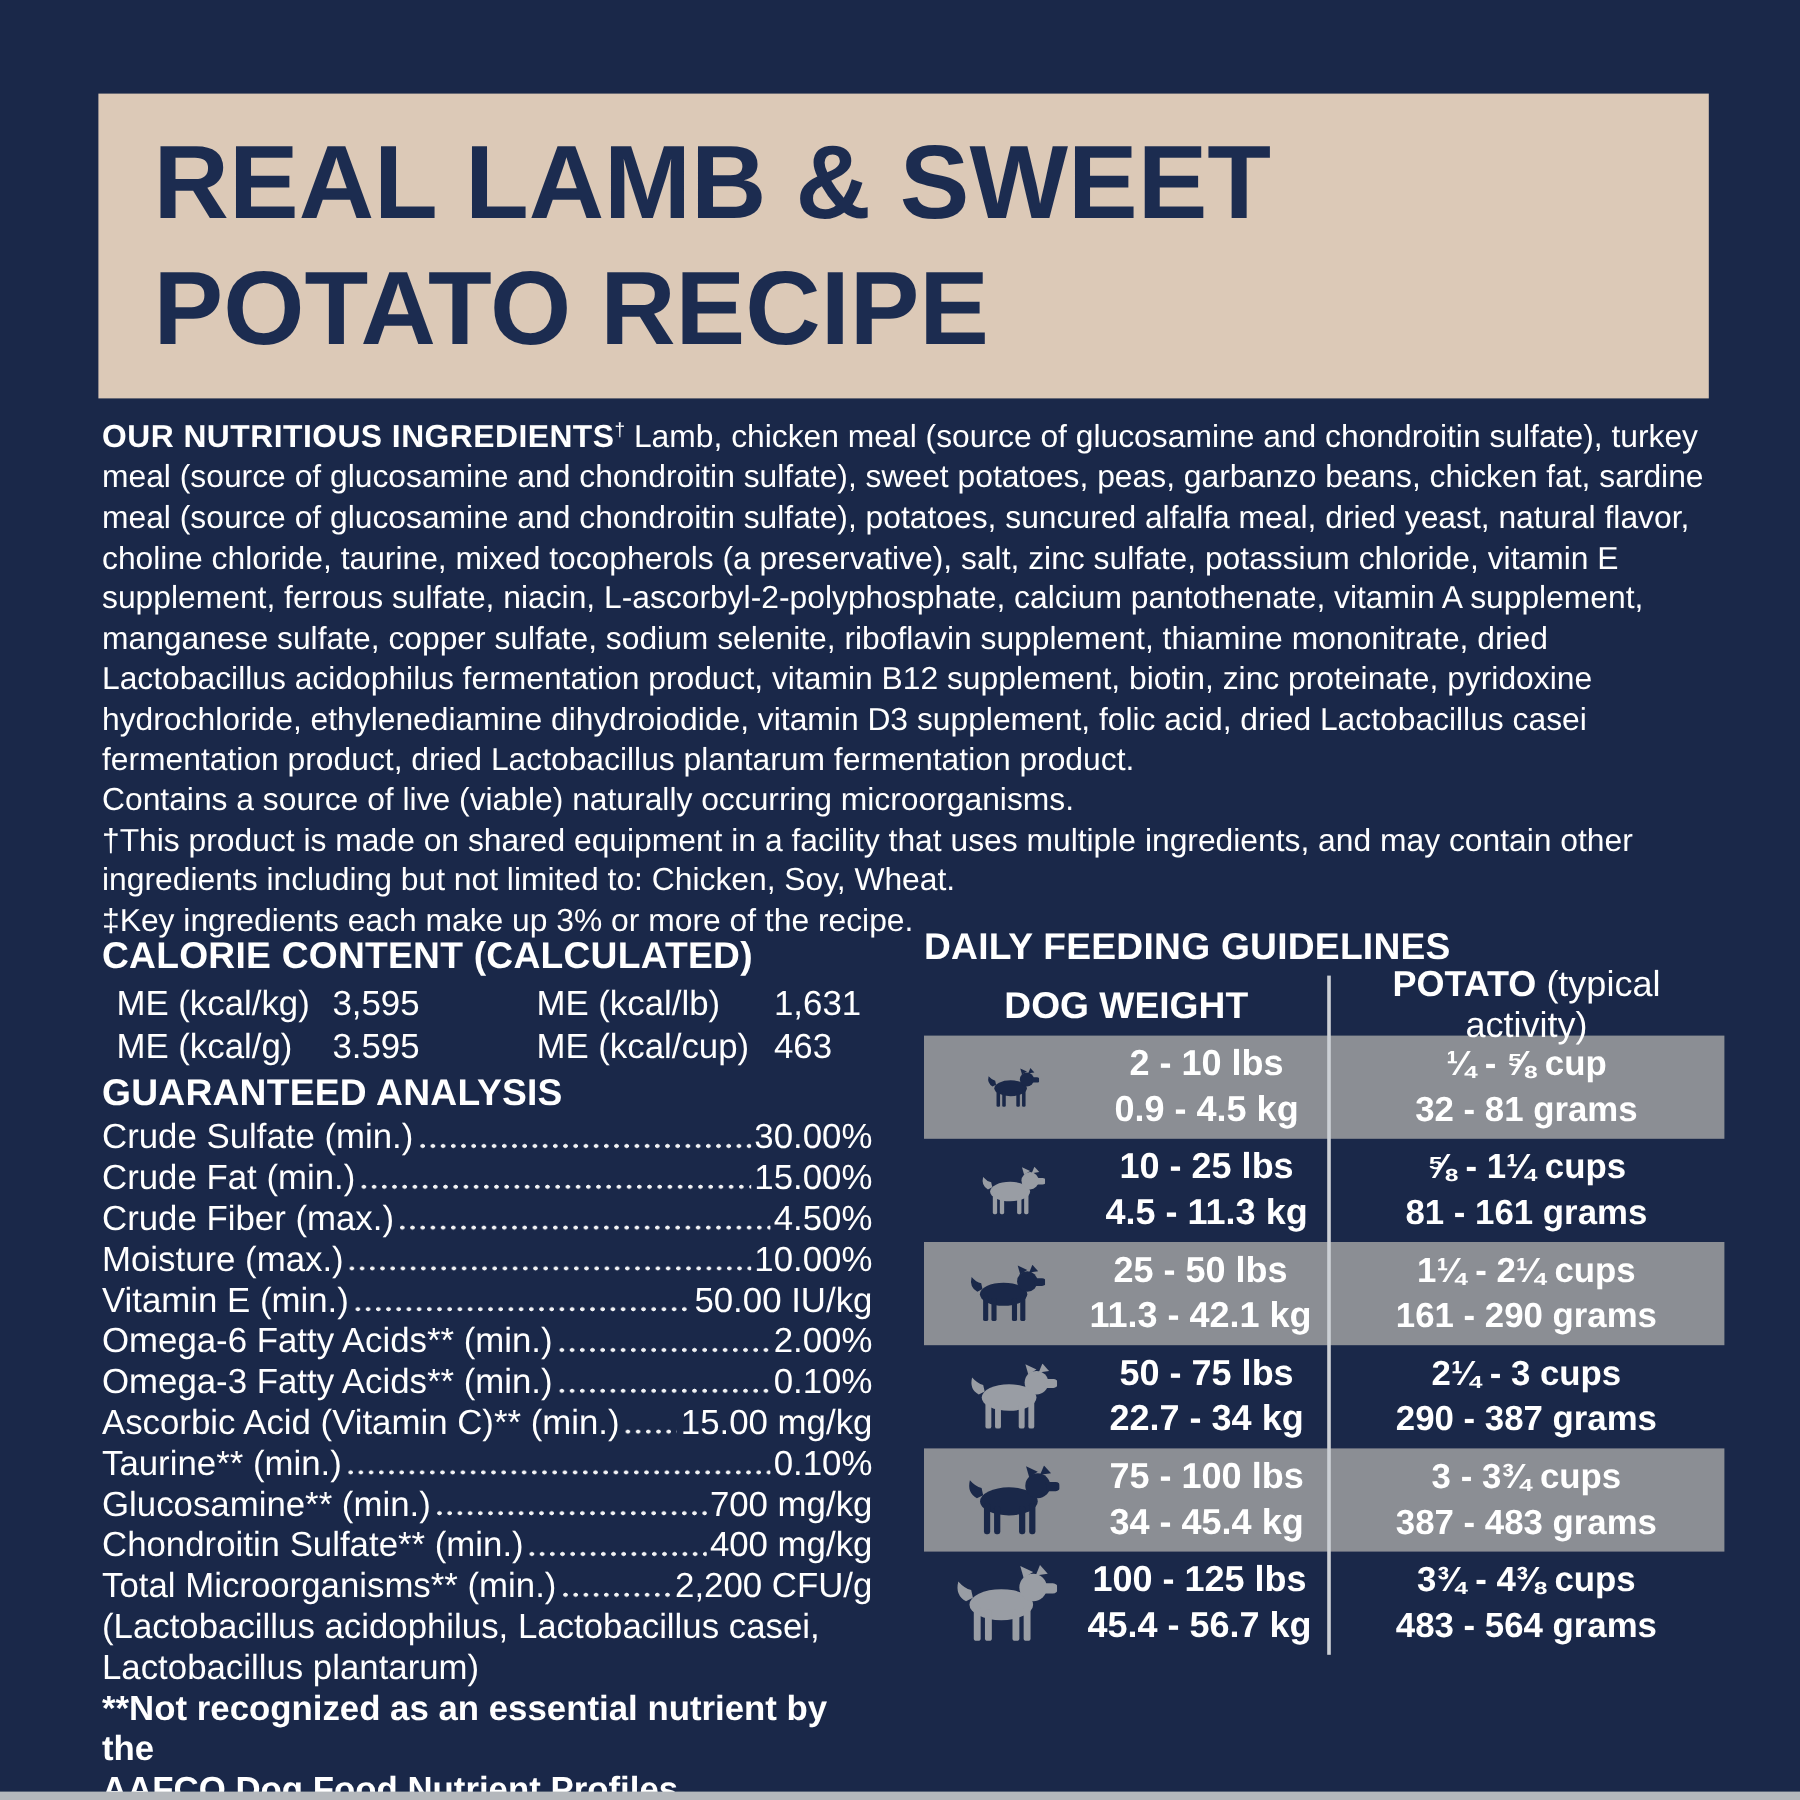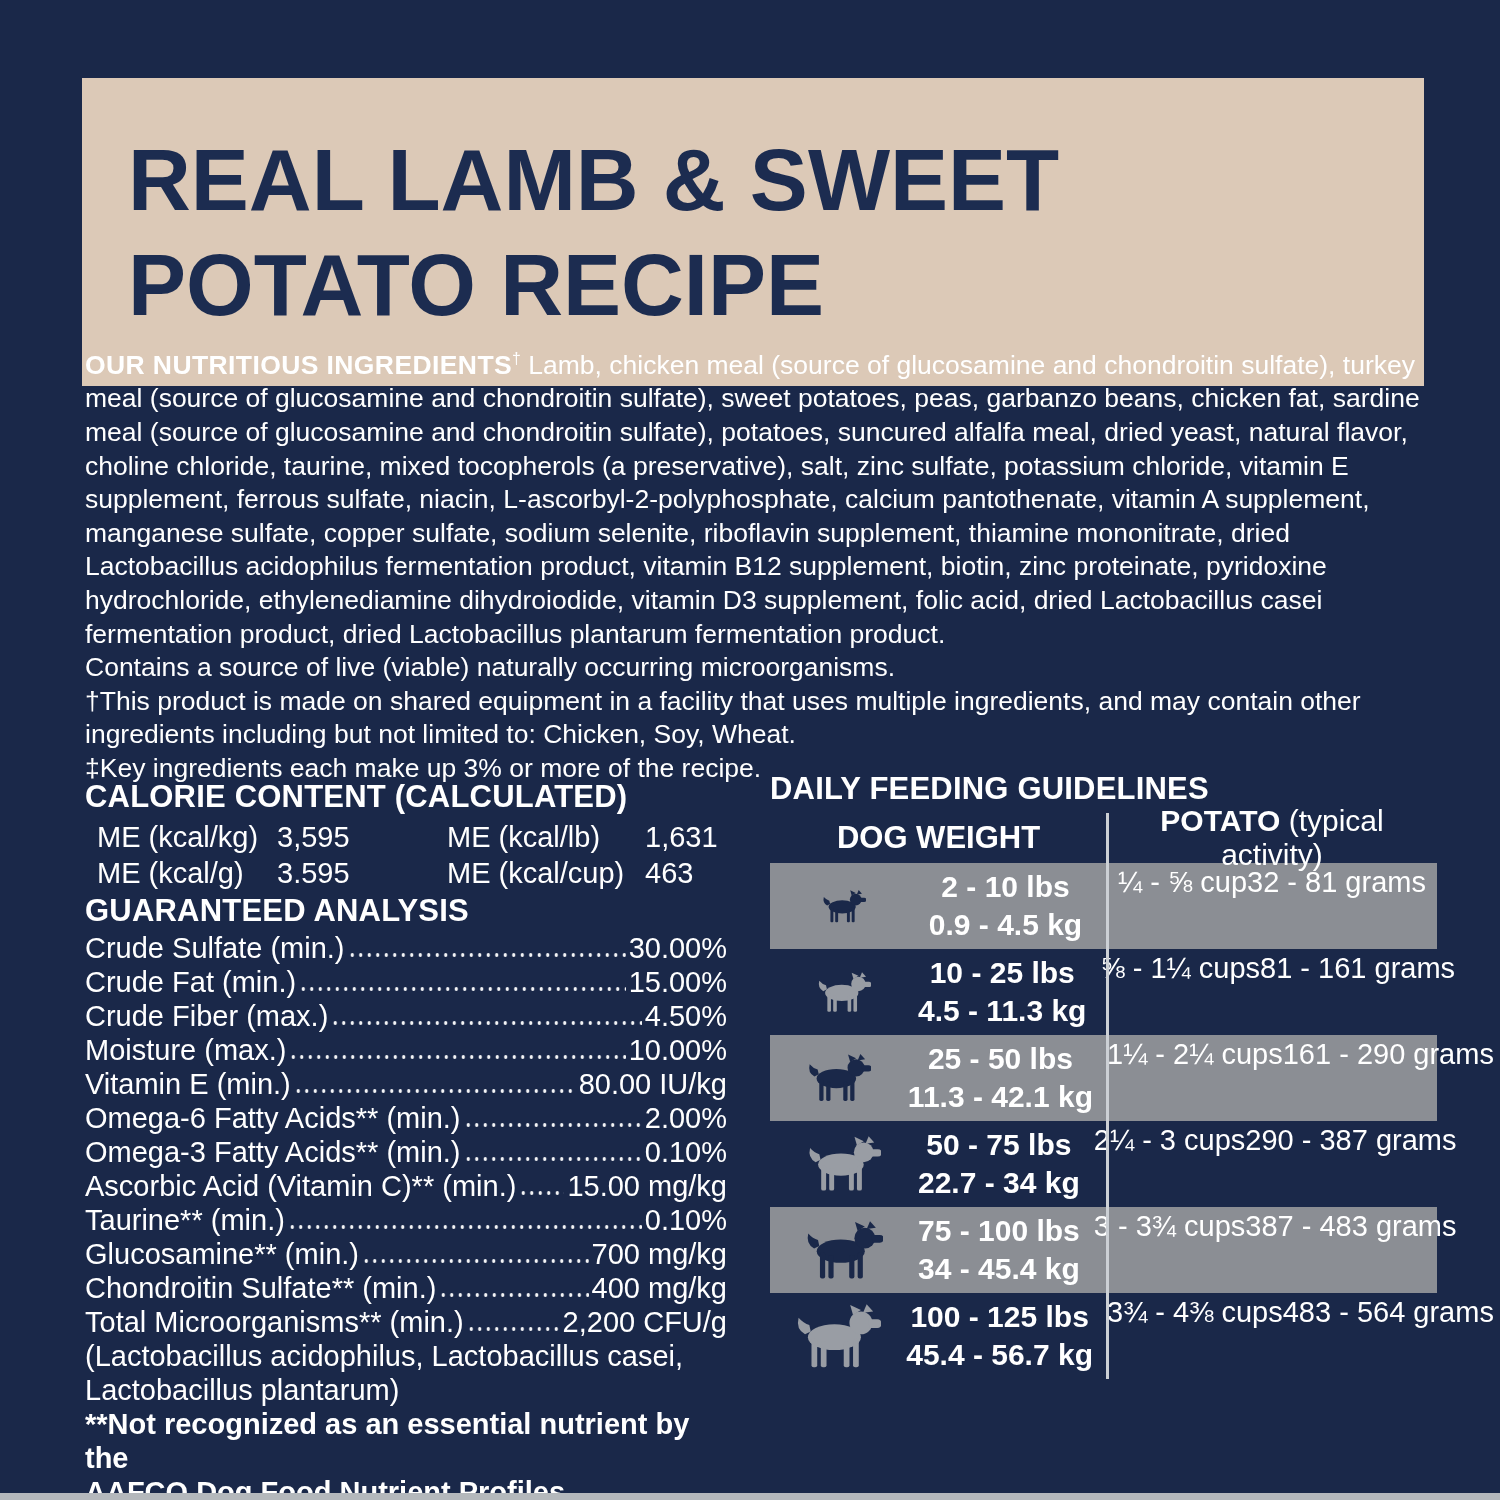--- a/index.html
+++ b/index.html
@@ -3,21 +3,21 @@
 <meta charset="utf-8">
 <style>
   html,body { margin:0; padding:0; background:#0e1830; }
   .page {
     position:relative; width:1500px; height:1500px; overflow:hidden;
     background:#1a2849; color:#ffffff;
     font-family:"Liberation Sans","DejaVu Sans",sans-serif;
   }
   
   .title-box {
-    position:absolute; left:82px; top:78px; width:1342px; height:308px;
+    position:absolute; left:82px; top:78px; width:1342px; height:254px;
     background:#dcc9b7; color:#1c2c50; box-sizing:border-box;
     display:flex; flex-direction:column; justify-content:center; padding-left:46px;
   }
   .title-line { font-weight:700; font-size:87px; line-height:105px; letter-spacing:0; white-space:nowrap; }
   
   .ingredients { position:absolute; left:85px; top:342px; width:1340px; font-size:26.5px; line-height:33.6px; }
   .ing-head { font-weight:700; letter-spacing:.4px; }
   .ing-sup { font-size:60%; vertical-align:super; }
   .ing-para { margin:0; }
   .ing-note { margin:0; }
@@ -49,21 +49,21 @@
   .fh-adult b { font-weight:700; }
   .feed-row { display:flex; height:86px; }
   .feed-row.row-gray { background:#8b8e94; }
   .feed-row.row-navy { background:transparent; }
   .fr-weight { width:337px; display:flex; align-items:center; }
   .dog-icon { width:148px; display:flex; justify-content:center; align-items:center; }
   .row-gray .dog-icon svg { color:#1a2849; }
   .row-navy .dog-icon svg { color:#999da4; }
   .weight-text { flex:1; text-align:center; padding-right:14px; }
   .w-line { font-weight:700; font-size:30px; line-height:38px; white-space:nowrap; }
-  .fr-adult { flex:1; display:flex; justify-content:center; text-align:center; }
+  .fr-adult { flex:1; display:flex; flex-direction:column; justify-content:center; text-align:center;font-weight:bold; }
   .a-line { font-size:29px; line-height:38px; white-space:nowrap; }
   
   .bottom-strip { position:absolute; left:0; bottom:0; width:100%; height:7px; background:#b4b8bc; }
   .svg-defs { position:absolute; width:0; height:0; overflow:hidden; }
 </style>
 </head>
 <body>
 
 <div class="page">
 
@@ -131,21 +131,21 @@
 
       <div class="ga-row">
         <span class="ga-label">Moisture (max.)</span>
         <span class="ga-dots"></span>
         <span class="ga-value">10.00%</span>
       </div>
 
       <div class="ga-row">
         <span class="ga-label">Vitamin E (min.)</span>
         <span class="ga-dots"></span>
-        <span class="ga-value">80.00 IU/kg</span>
+        <span class="ga-value">50.00 IU/kg</span>
       </div>
 
       <div class="ga-row">
         <span class="ga-label">Omega-6 Fatty Acids** (min.)</span>
         <span class="ga-dots"></span>
         <span class="ga-value">2.00%</span>
       </div>
 
       <div class="ga-row">
         <span class="ga-label">Omega-3 Fatty Acids** (min.)</span>

